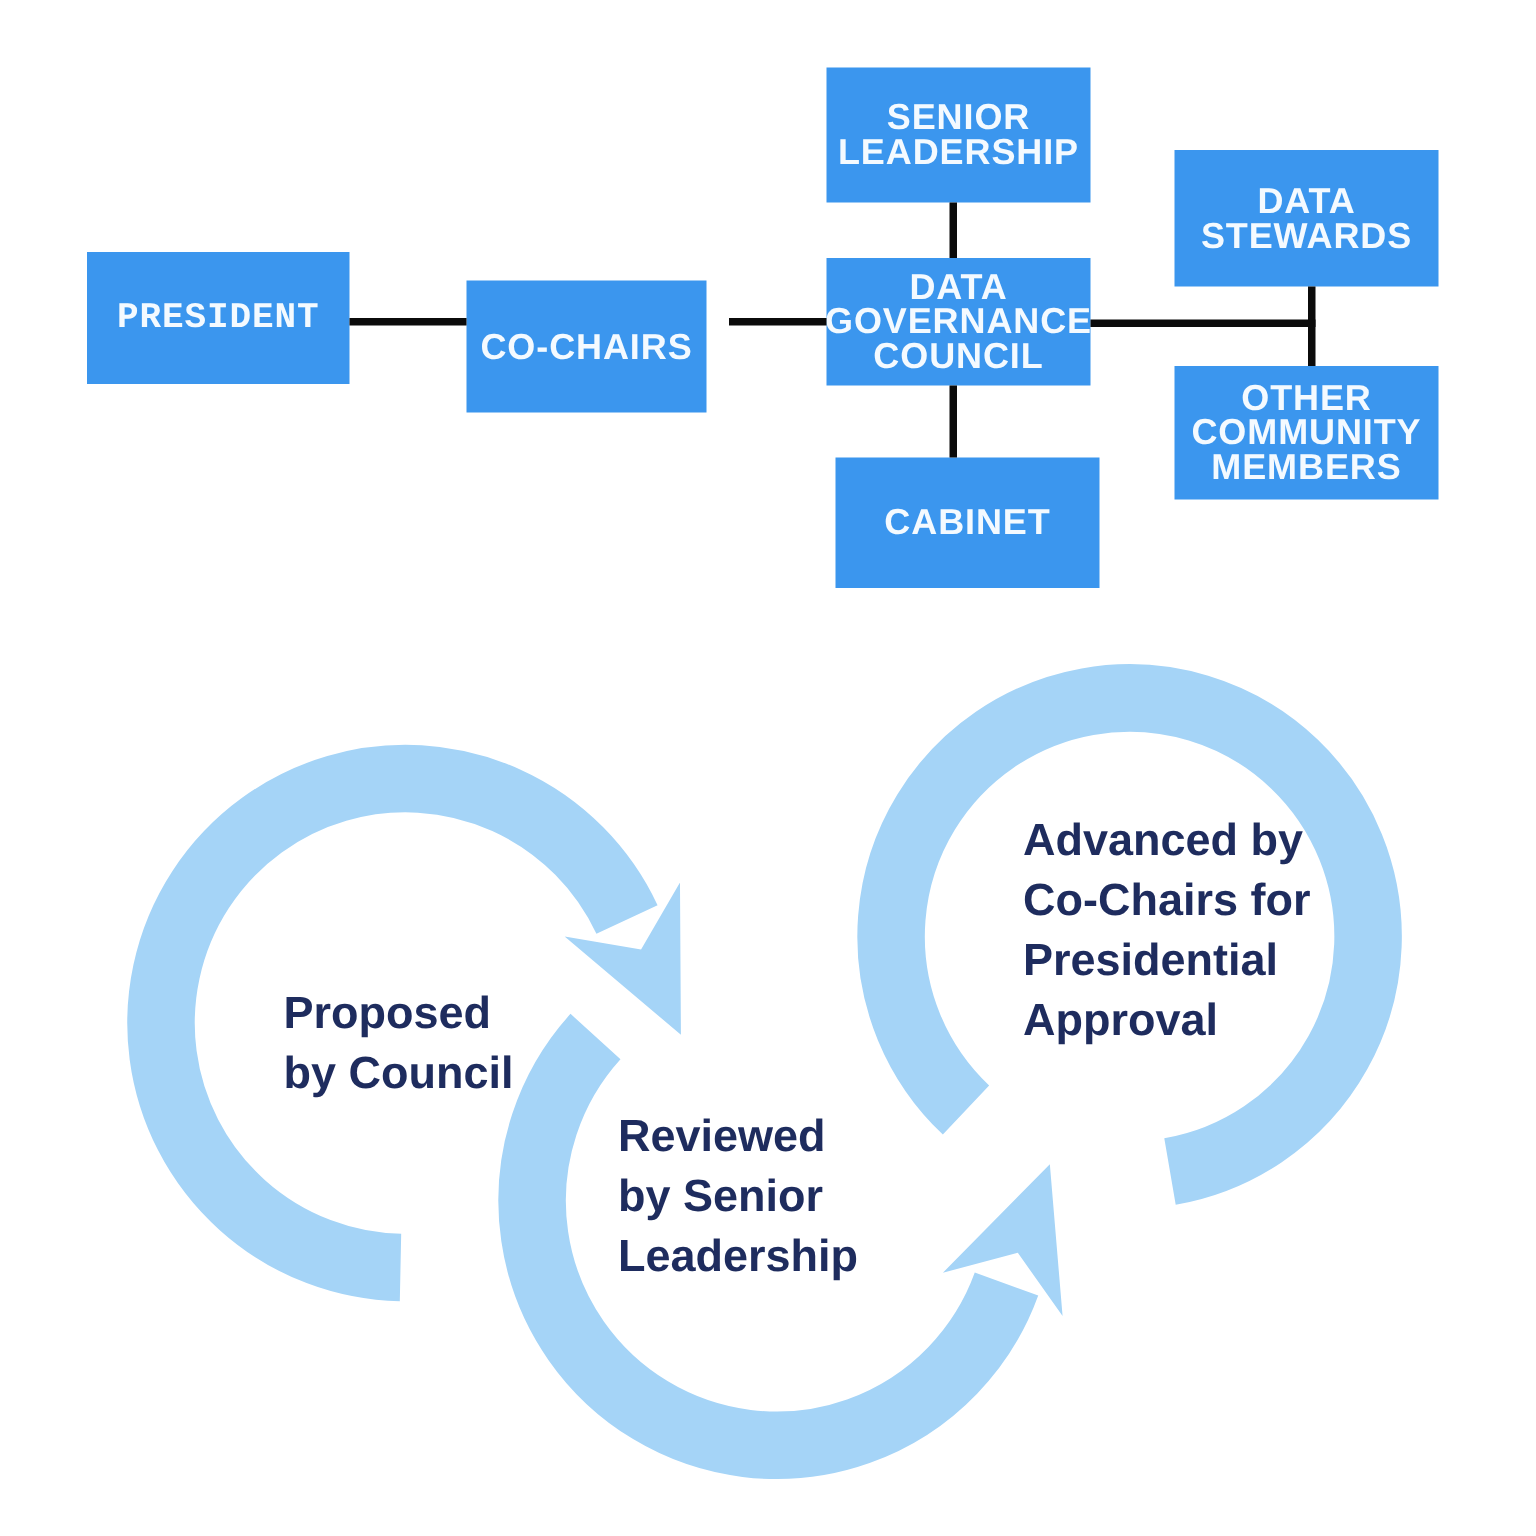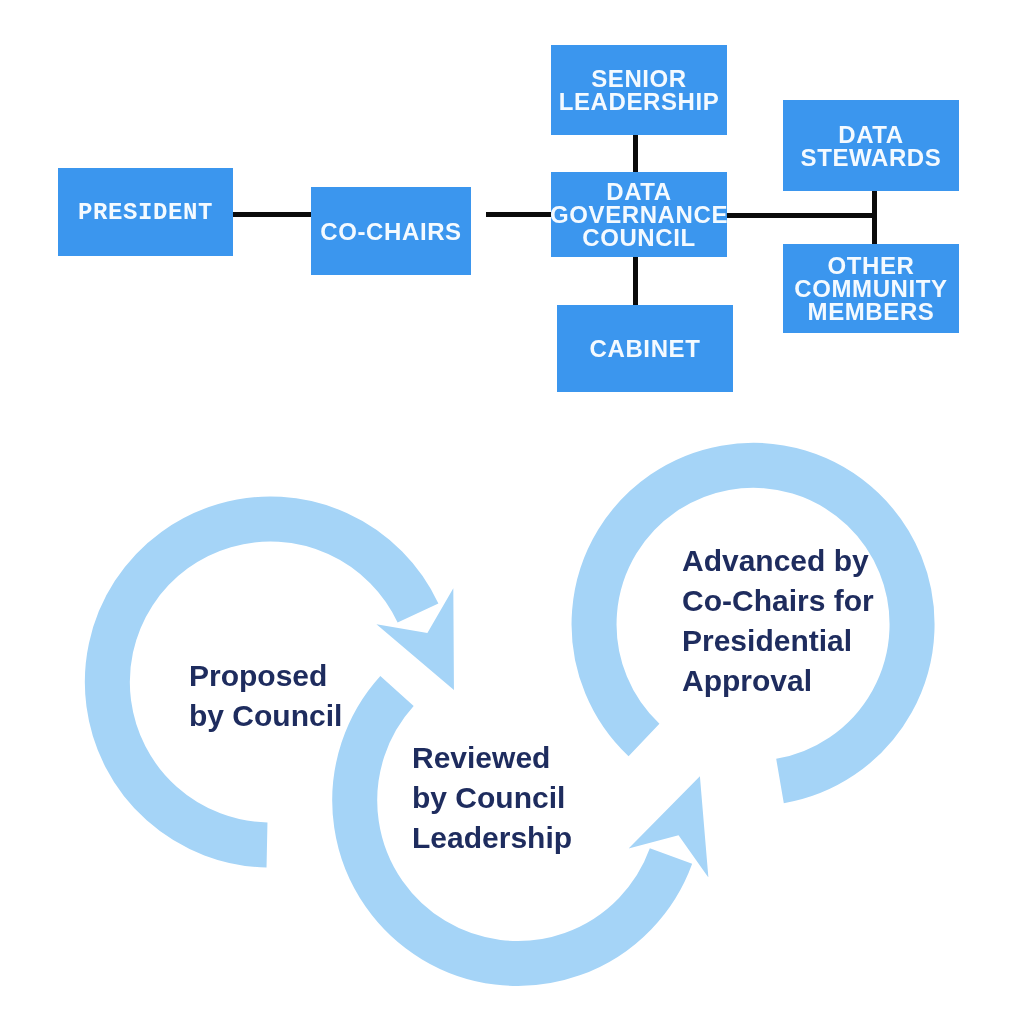--- a/index.html
+++ b/index.html
@@ -109,21 +109,21 @@
         </marker>
       </defs>
       <path class="ring" d="M 267 425 A 163 163 0 1 1 418 193" marker-end="url(#arrowhead)"></path>
       <path class="ring" d="M 397 271 A 163 163 0 1 0 671 436" marker-end="url(#arrowhead)"></path>
       <path class="ring" d="M 644 320 A 159 159 0 1 1 780 361"></path>
     </svg>
 
     <div class="flow-label flow-label-1">Proposed
 by Council</div>
     <div class="flow-label flow-label-2">Reviewed
-by Council
+by Senior
 Leadership</div>
     <div class="flow-label flow-label-3">Advanced by
 Co-Chairs for
 Presidential
 Approval</div>
   </div>
 
 </div>
 
 </body></html>

